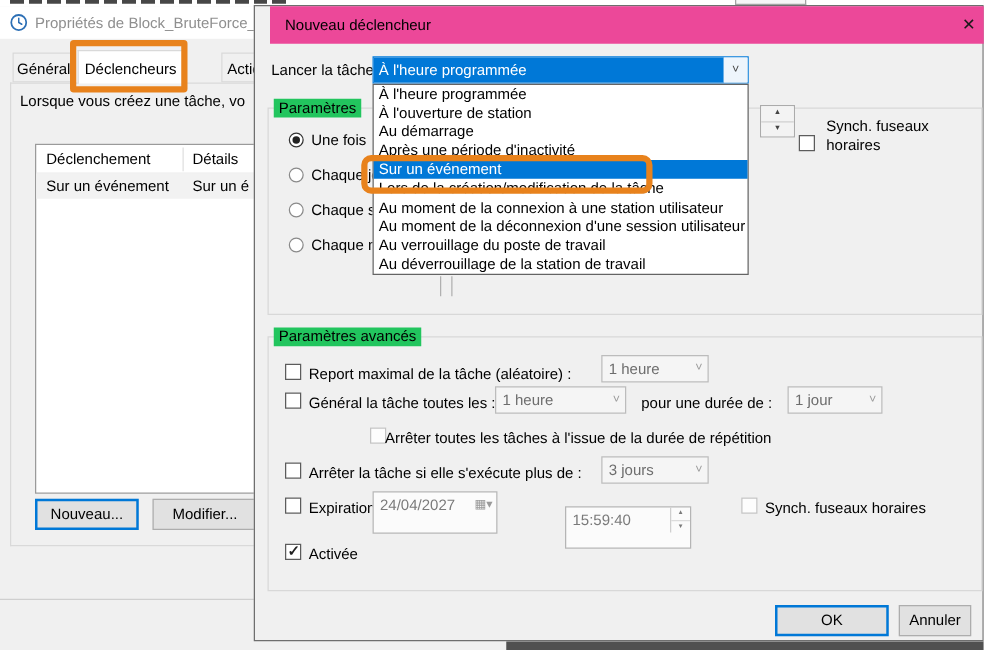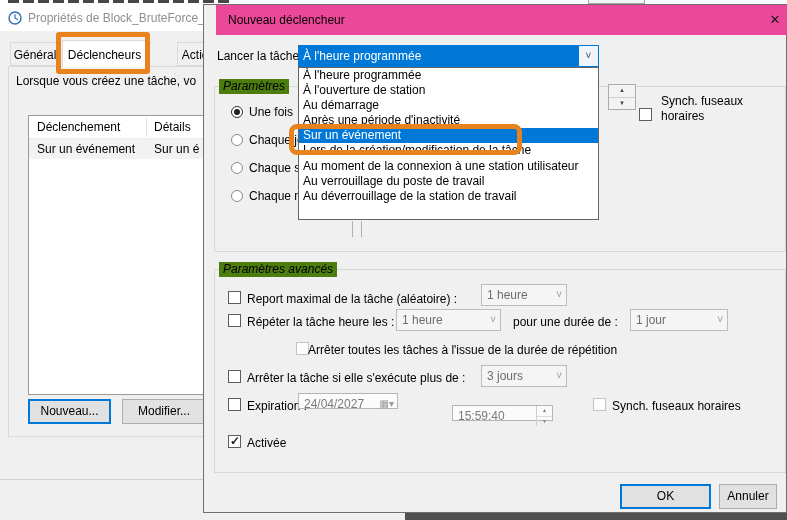--- a/index.html
+++ b/index.html
@@ -53,40 +53,40 @@
     border:1px solid #0078d7;display:flex;}
   .combo-focus .sel{flex:1;background:#0078d7;color:#fff;line-height:20px;padding:0 4px;white-space:nowrap;overflow:hidden;}
   .combo-focus .btn{width:19px;background:#eef5fc;color:#444;text-align:center;line-height:20px;font-size:10px;}
 
   .ddl{position:absolute;left:94px;top:62px;width:301px;height:153px;background:#fff;
     border:1px solid #646464;z-index:5;}
   .ddl-item{height:15.1px;line-height:15.1px;padding-left:4px;white-space:nowrap;overflow:hidden;cursor:default;}
   .ddl-item.selected{background:#0078d7;color:#fff;}
 
   .grp{position:absolute;border:1px solid #d8d8d8;}
-  .grp-label{position:absolute;top:-8px;left:4px;background:#4d7c0f;padding:0 4px;line-height:15px;white-space:nowrap;font-style:italic;}
+  .grp-label{position:absolute;top:-8px;left:4px;background:#22c55e;padding:0 4px;line-height:15px;white-space:nowrap;}
 
   .radio{position:absolute;width:12px;height:12px;border:1px solid #8a8a8a;border-radius:50%;background:#fff;}
   .radio.sel{border-color:#333;}
   .radio.sel::after{content:"";position:absolute;left:2px;top:2px;width:6px;height:6px;border-radius:50%;background:#222;}
 
   .cb{position:absolute;width:13px;height:13px;background:#fff;border:1px solid #5c5c5c;}
   .cb.dis{border-color:#c3c3c3;background:#fdfdfd;}
   .cb.checked::after{content:"✓";position:absolute;left:1px;top:-2px;font-size:12px;font-weight:bold;color:#212121;}
 
   .spin{position:absolute;left:404px;top:79px;width:28px;height:26px;border:1px solid #ababab;
     background:#fff;display:flex;flex-direction:column;}
   .spin div{flex:1;background:#f3f3f3;text-align:center;font-size:6px;line-height:11px;color:#444;}
   .spin div+div{border-top:1px solid #d0d0d0;}
 
   .dcombo{position:absolute;height:22px;background:#f5f5f5;border:1px solid #bcbcbc;color:#6d6d6d;
     line-height:20px;padding-left:5px;white-space:nowrap;}
   .dcombo .chev{position:absolute;right:4px;top:0;color:#9a9a9a;font-size:10px;line-height:20px;}
 
-  .dfield{position:absolute;height:16px;background:#fbfbfb;border:1px solid #b5b5b5;color:#7a7a7a;
+  .dfield{position:absolute;height:34px;background:#fbfbfb;border:1px solid #b5b5b5;color:#7a7a7a;
     line-height:20px;padding-left:5px;white-space:nowrap;}
   .dfield .icons{position:absolute;right:3px;top:0;line-height:20px;color:#9a9a9a;font-size:10px;}
   .dfield .mini-spin{position:absolute;right:0;top:0;width:16px;height:20px;border-left:1px solid #cfcfcf;
     display:flex;flex-direction:column;}
   .dfield .mini-spin span{flex:1;text-align:center;font-size:5px;line-height:9px;color:#7a7a7a;}
   .dfield .mini-spin span+span{border-top:1px solid #dcdcdc;}
 
   .frag-line{position:absolute;width:1px;height:16px;background:#b0b0b0;}
 
   .dbtn{position:absolute;top:479px;height:25px;background:#e1e1e1;border:1px solid #adadad;
@@ -174,46 +174,47 @@
   <div class="sync1-label">Synch. fuseaux horaires</div>
 
   <div class="ddl">
     <div class="ddl-item">À l'heure programmée</div>
     <div class="ddl-item">À l'ouverture de station</div>
     <div class="ddl-item">Au démarrage</div>
     <div class="ddl-item">Après une période d'inactivité</div>
     <div class="ddl-item selected">Sur un événement</div>
     <div class="ddl-item">Lors de la création/modification de la tâche</div>
     <div class="ddl-item">Au moment de la connexion à une station utilisateur</div>
+    <div class="ddl-item">Au moment de la déconnexion d'une session utilisateur</div>
     <div class="ddl-item">Au verrouillage du poste de travail</div>
     <div class="ddl-item">Au déverrouillage de la station de travail</div>
   </div>
 
   <div class="frag-line" style="left:148px;top:216px;"></div>
   <div class="frag-line" style="left:157px;top:216px;"></div>
 
   <div class="grp" style="left:10px;top:264px;width:572px;height:204px;">
     <span class="grp-label">Paramètres avancés</span>
   </div>
 
   <span class="cb" style="left:24px;top:286px;"></span>
   <span class="lbl" style="left:43px;top:287px;">Report maximal de la tâche (aléatoire) :</span>
   <div class="dcombo" style="left:277px;top:279px;width:86px;">
     <span>1 heure</span>
     <span class="chev">˅</span>
   </div>
 
   <span class="cb" style="left:24px;top:309px;"></span>
-  <span class="lbl" style="left:43px;top:310px;">Répéter la tâche heure les :</span>
+  <span class="lbl" style="left:43px;top:310px;">Général la tâche toutes les :</span>
   <div class="dcombo" style="left:192px;top:304px;width:105px;">
     <span>1 heure</span>
     <span class="chev">˅</span>
   </div>
   <span class="lbl gray" style="left:309px;top:310px;">pour une durée de :</span>
-  <div class="dcombo" style="left:426px;top:304px;width:98px;">
+  <div class="dcombo" style="left:426px;top:304px;width:76px;">
     <span>1 jour</span>
     <span class="chev">˅</span>
   </div>
 
   <span class="cb dis" style="left:92px;top:337px;"></span>
   <span class="lbl gray" style="left:104px;top:338px;">Arrêter toutes les tâches à l'issue de la durée de répétition</span>
 
   <span class="cb" style="left:24px;top:365px;"></span>
   <span class="lbl" style="left:43px;top:366px;">Arrêter la tâche si elle s'exécute plus de :</span>
   <div class="dcombo" style="left:277px;top:360px;width:86px;">

